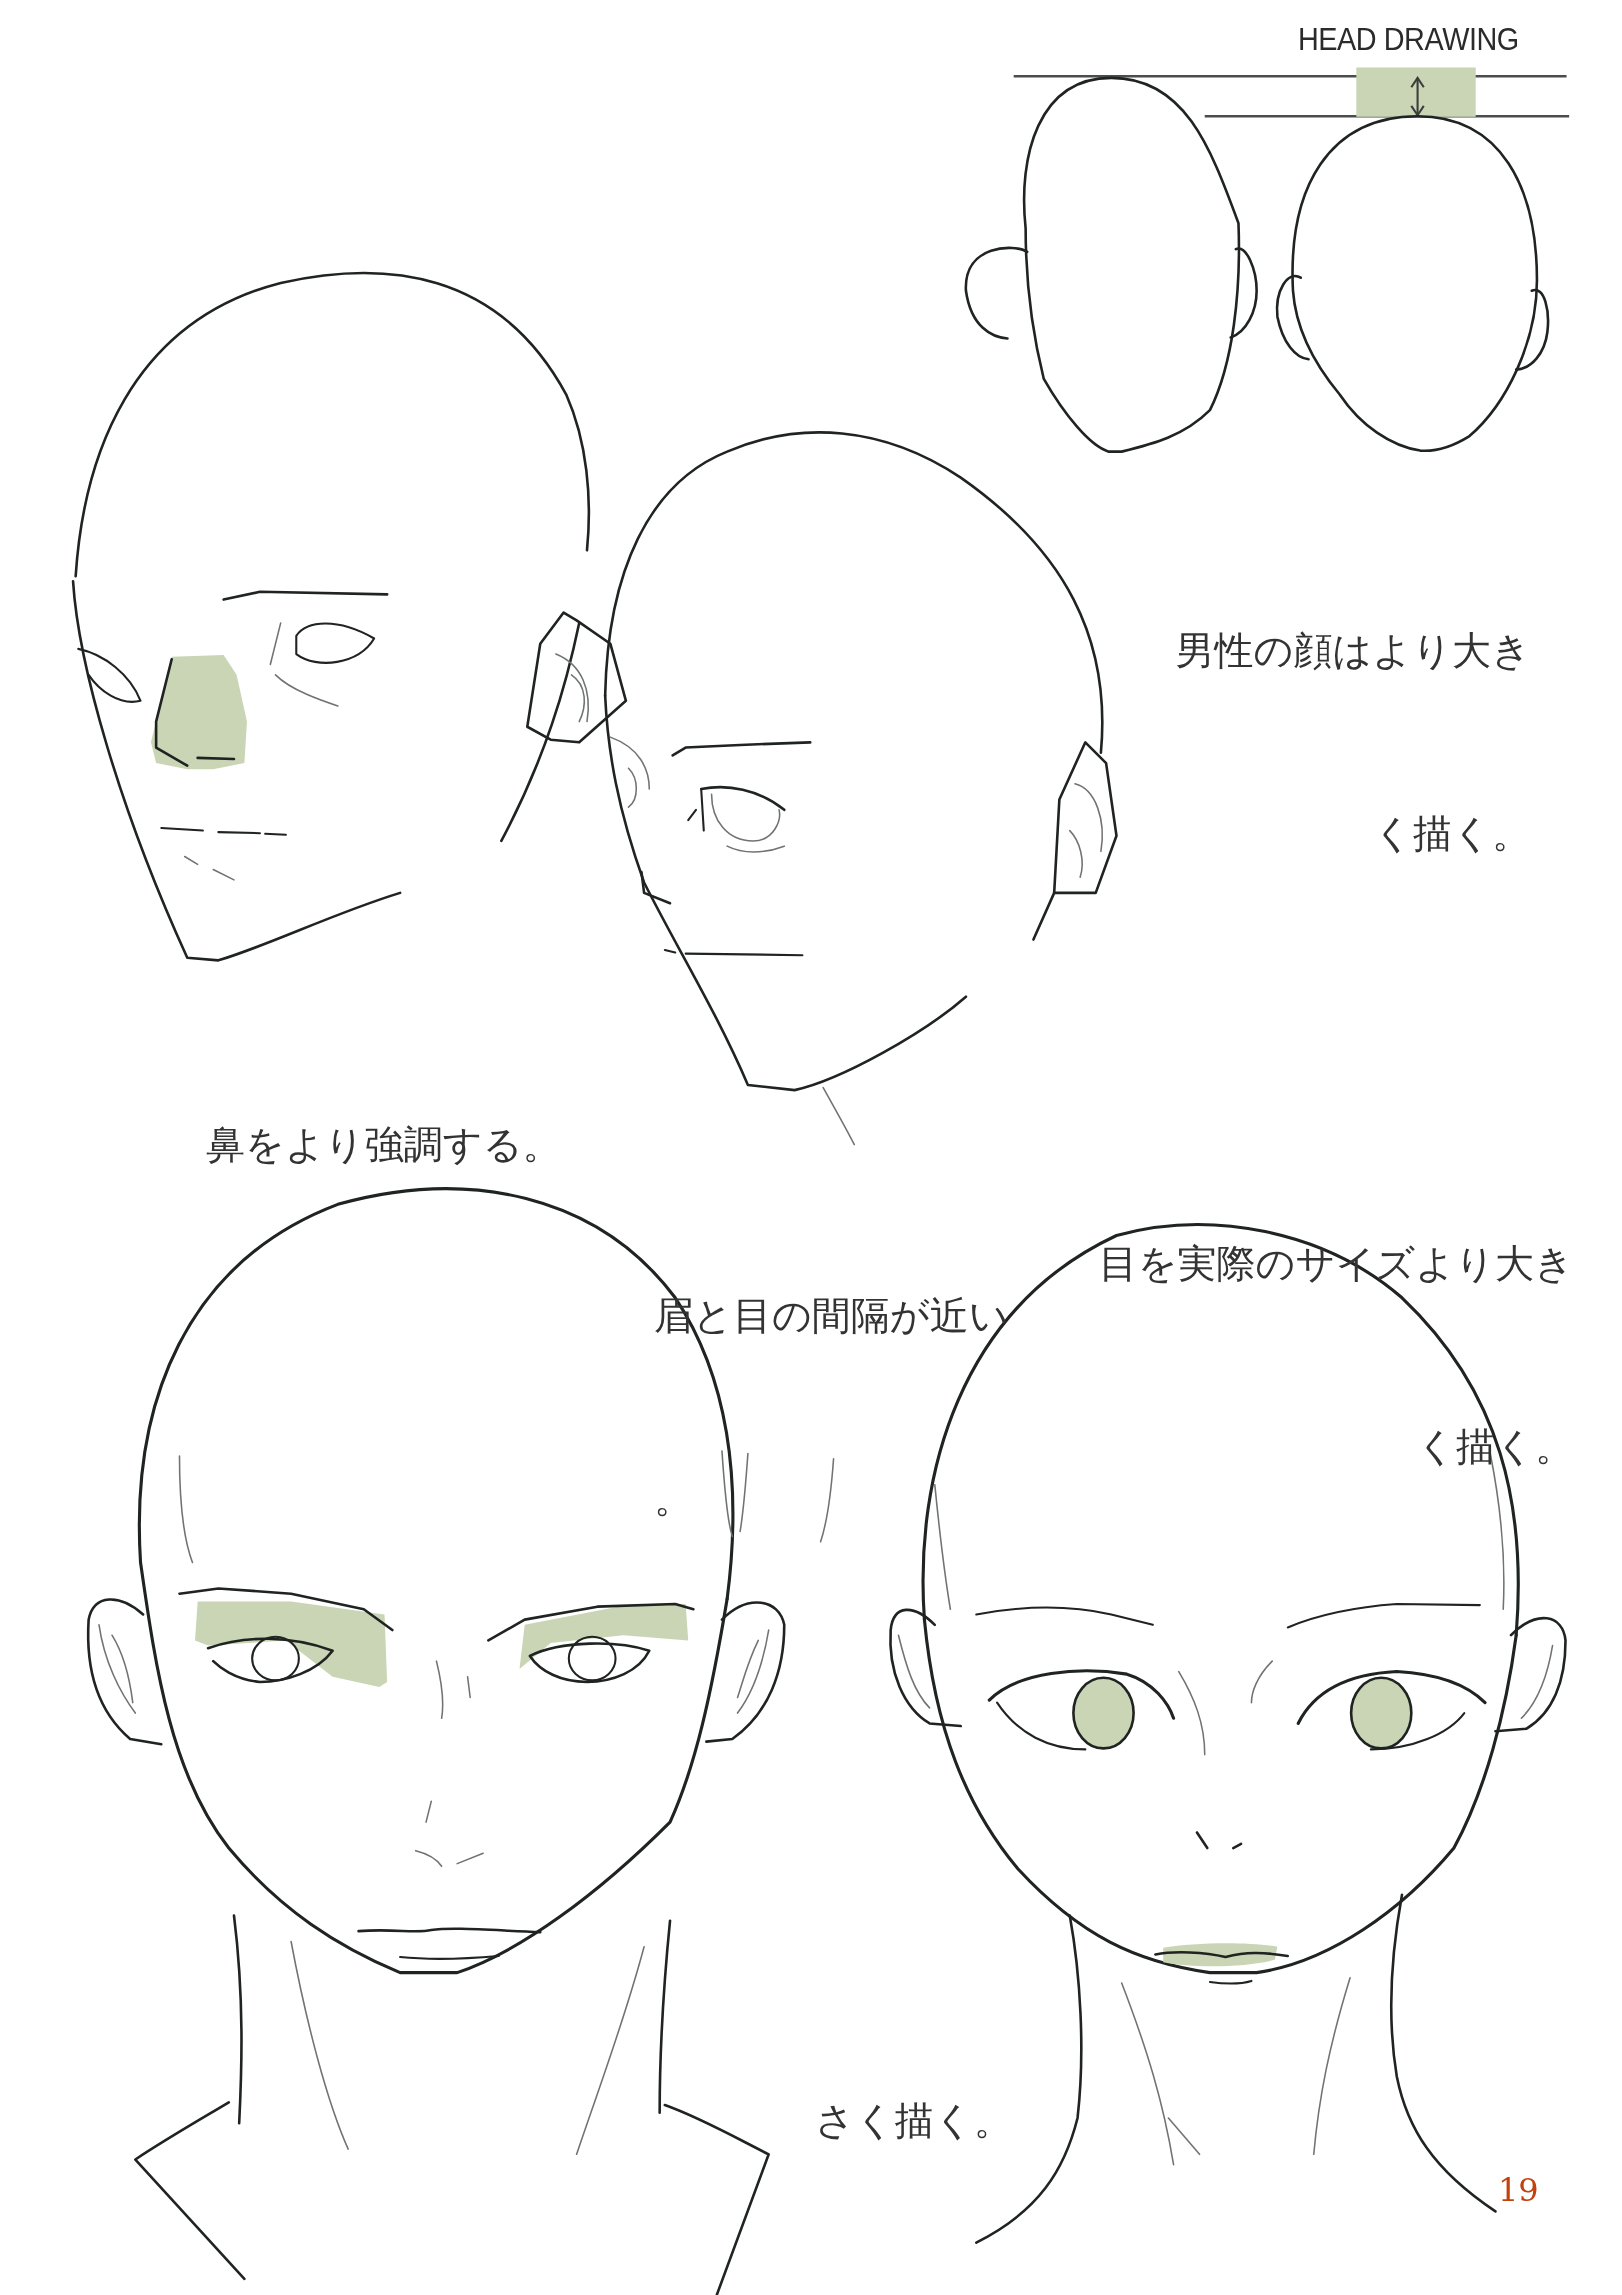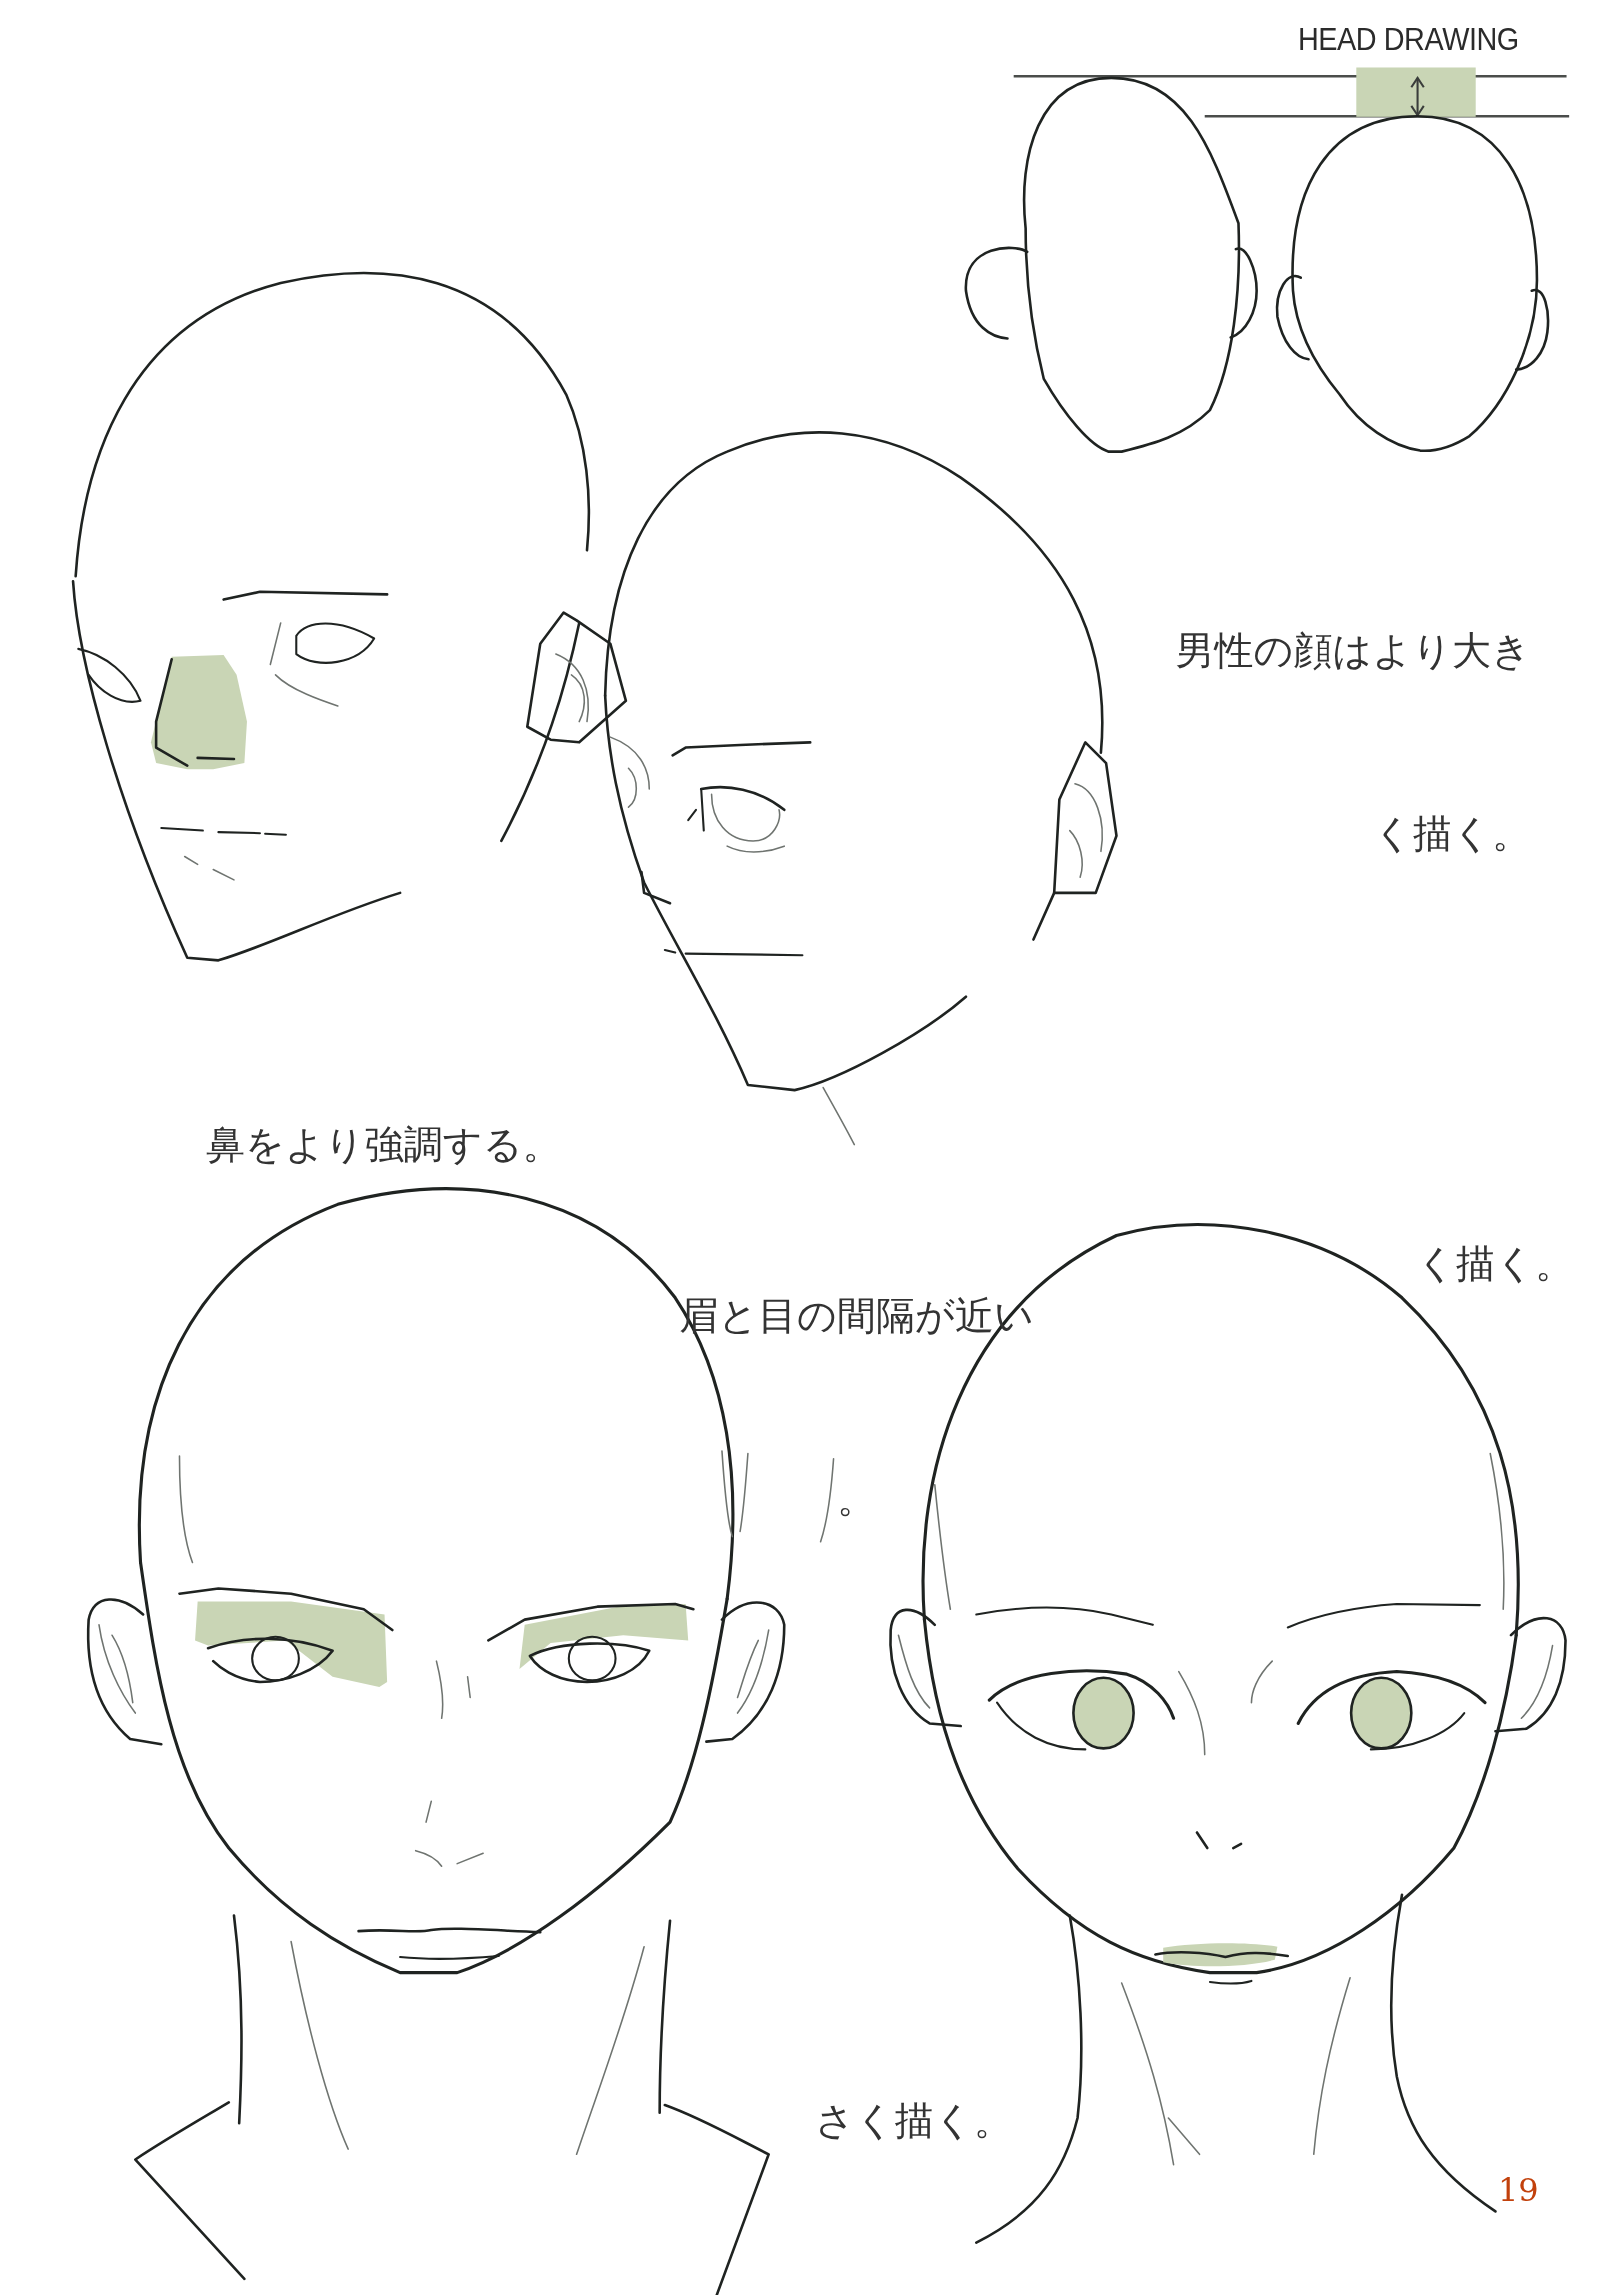--- a/index.html
+++ b/index.html
@@ -3,21 +3,21 @@
 <meta charset="utf-8">
 <style>
   html, body { margin:0; padding:0; background:#ffffff; }
   body { width:1623px; height:2295px; position:relative; overflow:hidden;
          font-family:"DejaVu Sans", "Liberation Sans", sans-serif; color:#333333; }
   .abs { position:absolute; }
   .header-title { left:1298px; top:21px; font-size:32px; letter-spacing:-0.5px; color:#2b2b2b;
                   font-family:"Liberation Sans", "DejaVu Sans", sans-serif; transform:scaleX(0.9); transform-origin:left top; }
   .caption { font-size:39px; line-height:61px; color:#333333; white-space:pre; }
   .cap-right { text-align:right; }
-  .cap-center { text-align:center; }
+  .cap-center { text-align:left; }
   .page-number { left:1498px; top:2171px; font-size:32px; color:#c2410c;
                  font-family:"DejaVu Serif", serif; }
   svg.drawing { position:absolute; left:0; top:0; width:1623px; height:2295px; }
   .ink { fill:none; stroke:#1f2321; stroke-linecap:round; stroke-linejoin:round; }
   .thin { fill:none; stroke:#6f7470; stroke-linecap:round; stroke-linejoin:round; }
   .guide { fill:none; stroke:#4a4d4b; stroke-width:5; }
   .hl { fill:#c9d5b5; }
 </style>
 </head>
 <body>
@@ -159,20 +159,21 @@
 <div class="abs caption" style="left:206px; top:992px;">
   <div>鼻をより強調する。</div>
 </div>
 
 <div class="abs caption cap-center" style="left:654px; top:1163px; width:405px;">
   <div>眉と目の間隔が近い</div>
   <div>。</div>
 </div>
 
 <div class="abs caption cap-right" style="left:1070px; top:1111px; width:504px;">
+  <div>目を実際のサイズより大き</div>
   <div>く描く。</div>
 </div>
 
 <div class="abs caption" style="left:727px; top:1968px;">
   <div style="padding-left:88px;">さく描く。</div>
 </div>
 
 <div class="abs page-number">19</div>
 
 

